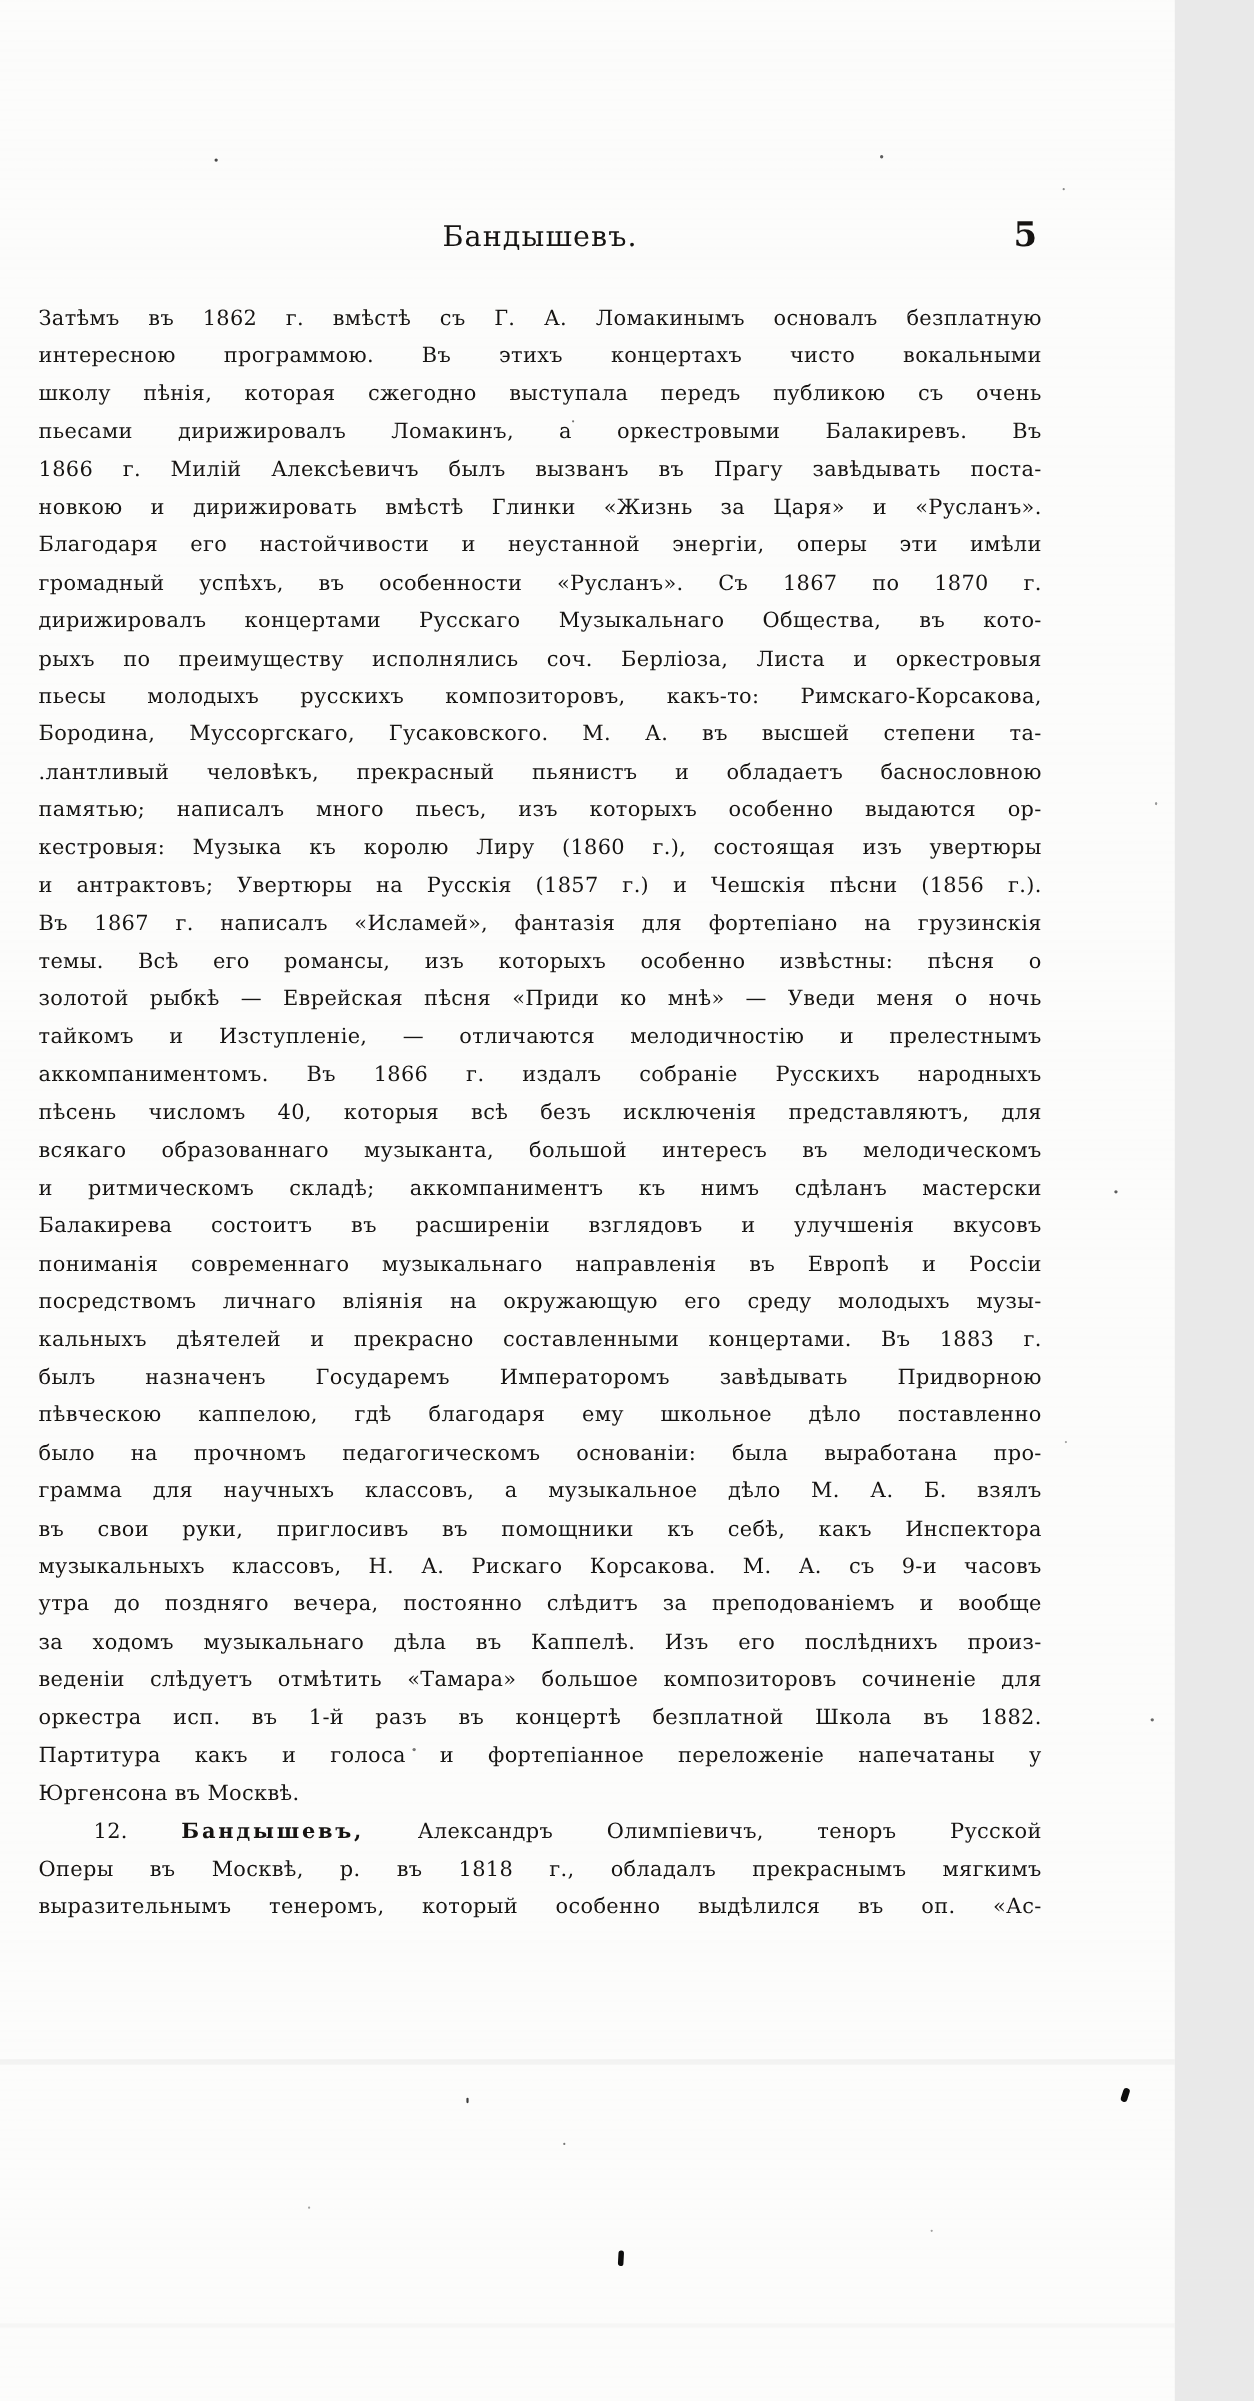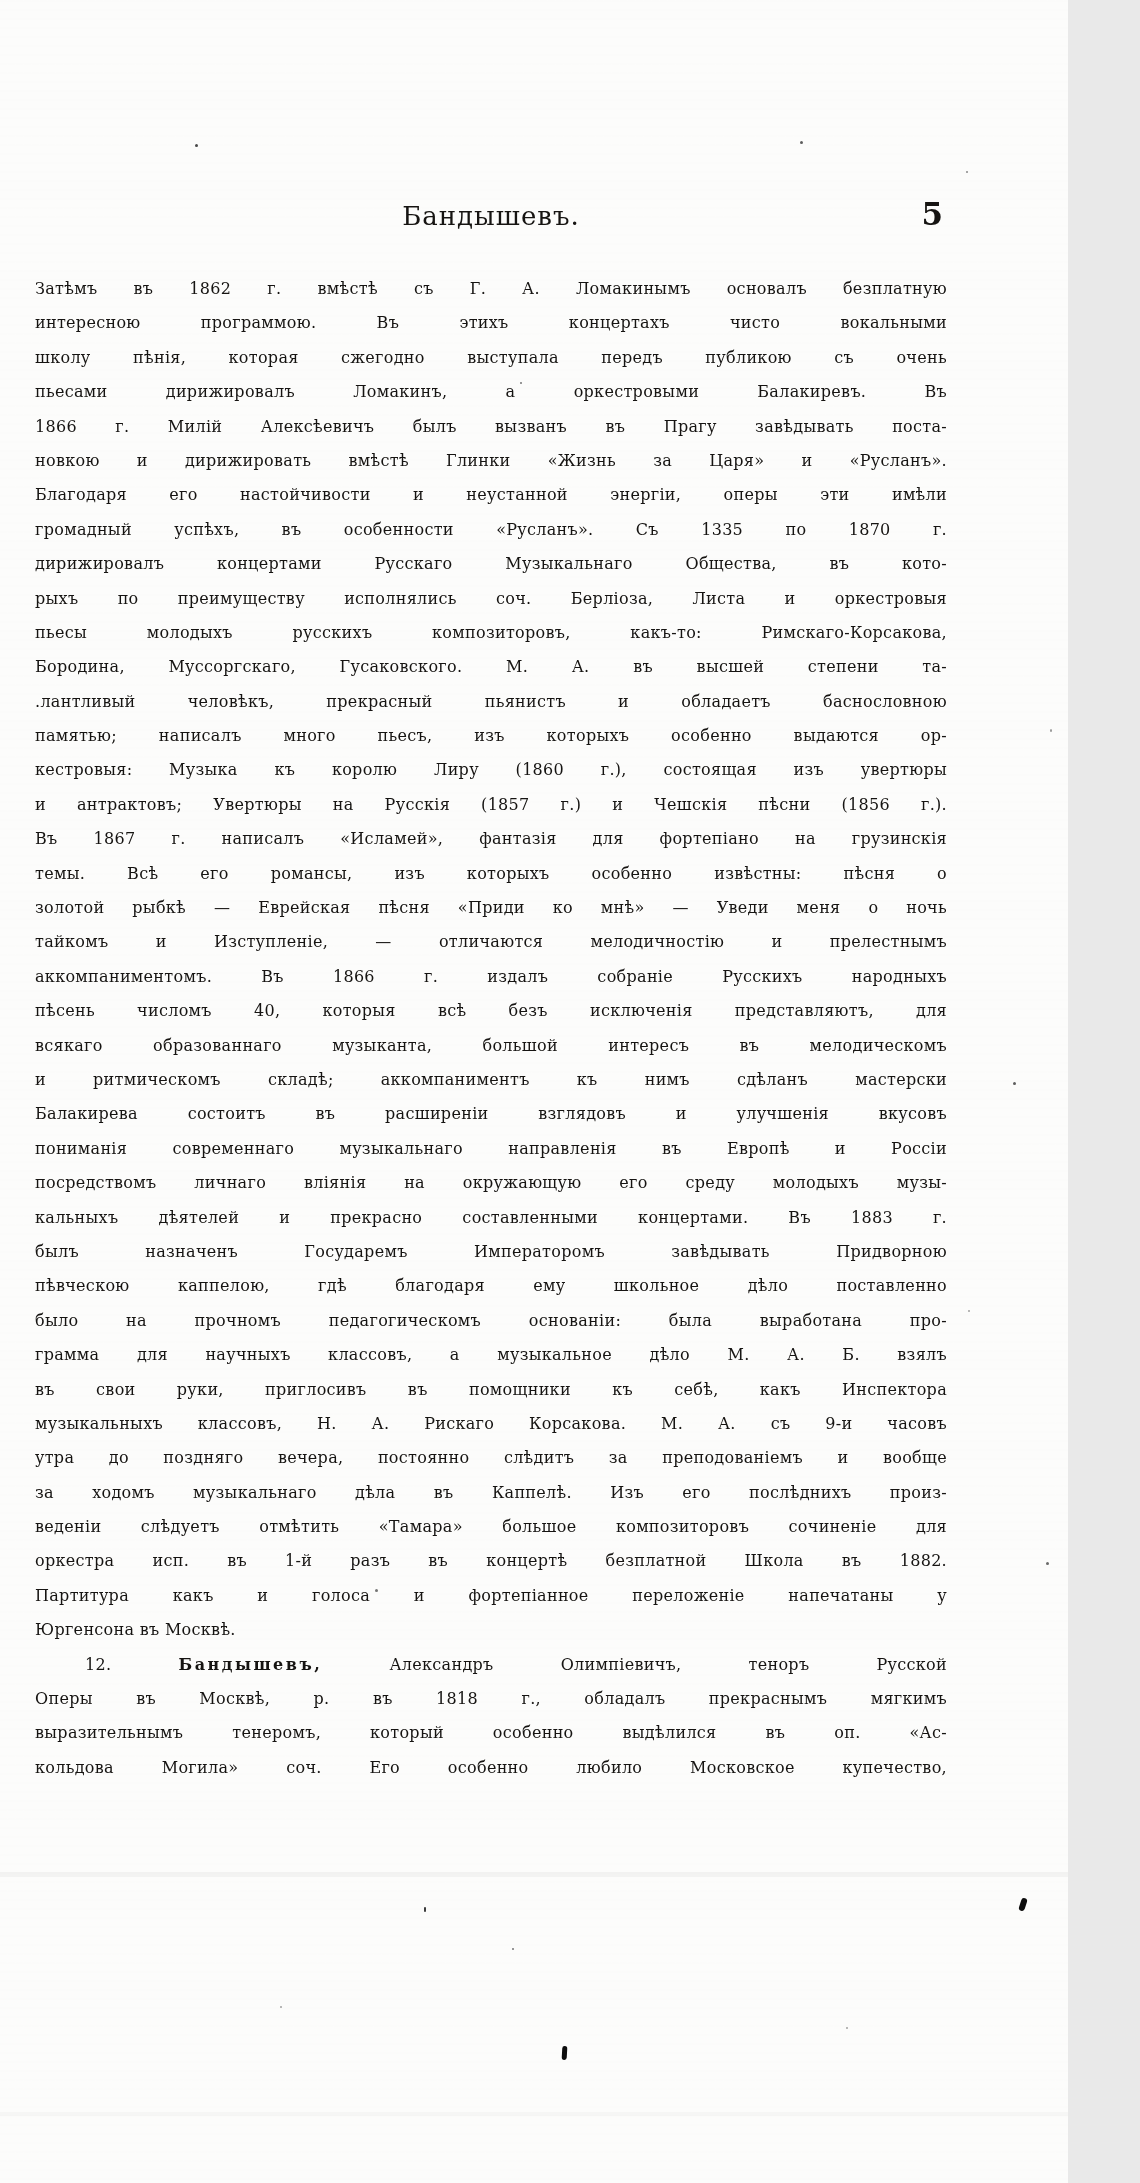--- a/index.html
+++ b/index.html
@@ -26,21 +26,21 @@
     position:absolute;left:50%;transform:translateX(-50%);
     top:0;font-size:26px;line-height:32px;letter-spacing:1px;
     white-space:nowrap;
   }
   .header .hnum{
     position:absolute;right:4px;top:-4px;
     font-size:31px;font-weight:bold;line-height:36px;
   }
   .body-text{
     margin-top:38px;
-    font-size:16px;
+    font-size:19px;
     letter-spacing:0.3px;
   }
   .tline{
     height:34.4px;line-height:34.4px;
     text-align:justify;text-align-last:justify;
     white-space:normal;overflow:visible;
   }
   .tline.no-just{text-align-last:left;}
   .tline.indent{padding-left:50px;}
   .tline b{letter-spacing:2.5px;}
@@ -61,21 +61,21 @@
     </div>
 
     <div class="body-text">
       <div class="tline">Затѣмъ въ 1862 г. вмѣстѣ съ Г. А. Ломакинымъ основалъ безплатную</div>
       <div class="tline">интересною программою.  Въ этихъ концертахъ чисто вокальными</div>
       <div class="tline">школу пѣнія, которая сжегодно выступала передъ публикою съ очень</div>
       <div class="tline">пьесами дирижировалъ Ломакинъ, а оркестровыми Балакиревъ.  Въ</div>
       <div class="tline">1866 г. Милій Алексѣевичъ былъ вызванъ въ Прагу завѣдывать поста-</div>
       <div class="tline">новкою и дирижировать вмѣстѣ Глинки «Жизнь за Царя» и «Русланъ».</div>
       <div class="tline">Благодаря его настойчивости и неустанной энергіи, оперы эти имѣли</div>
-      <div class="tline">громадный успѣхъ, въ особенности «Русланъ».  Съ 1335 по 1870 г.</div>
+      <div class="tline">громадный успѣхъ, въ особенности «Русланъ».  Съ 1867 по 1870 г.</div>
       <div class="tline">дирижировалъ концертами Русскаго Музыкальнаго Общества, въ кото-</div>
       <div class="tline">рыхъ по преимуществу исполнялись соч. Берліоза, Листа и оркестровыя</div>
       <div class="tline">пьесы молодыхъ русскихъ композиторовъ, какъ-то: Римскаго-Корсакова,</div>
       <div class="tline">Бородина, Муссоргскаго, Гусаковского.  М. А. въ высшей степени та-</div>
       <div class="tline">.лантливый человѣкъ, прекрасный пьянистъ и обладаетъ баснословною</div>
       <div class="tline">памятью; написалъ много пьесъ, изъ которыхъ особенно выдаются ор-</div>
       <div class="tline">кестровыя: Музыка къ королю Лиру (1860 г.), состоящая изъ увертюры</div>
       <div class="tline">и антрактовъ; Увертюры на Русскія (1857 г.) и Чешскія пѣсни (1856 г.).</div>
       <div class="tline">Въ 1867 г. написалъ «Исламей», фантазія для фортепіано на грузинскія</div>
       <div class="tline">темы.  Всѣ его романсы, изъ которыхъ особенно извѣстны: пѣсня о</div>
@@ -103,21 +103,20 @@
       <div class="tline no-just">Юргенсона въ Москвѣ.</div>
 
       <div class="tline indent">
         <span>12.</span>
         <b>Бандышевъ,</b>
         <span>Александръ Олимпіевичъ, теноръ Русской</span>
       </div>
 
       <div class="tline">Оперы въ Москвѣ, р. въ 1818 г., обладалъ прекраснымъ мягкимъ</div>
       <div class="tline">выразительнымъ тенеромъ, который особенно выдѣлился въ оп. «Ас-</div>
-      <div class="tline">кольдова Могила» соч.  Его особенно любило Московское купечество,</div>
     </div>
   </div>
 
   <div class="band" style="top:1872px;height:5px;background:rgba(0,0,0,0.035);"></div>
   <div class="band" style="top:2112px;height:4px;background:rgba(0,0,0,0.022);"></div>
 
   <div class="spk" style="left:195px;top:144px;width:3px;height:3px;opacity:.8;"></div>
   <div class="spk" style="left:800px;top:141px;width:3px;height:3px;opacity:.7;"></div>
   <div class="spk" style="left:966px;top:171px;width:2px;height:2px;opacity:.5;"></div>
   <div class="spk" style="left:1072px;top:329px;width:3px;height:3px;opacity:.75;"></div>

